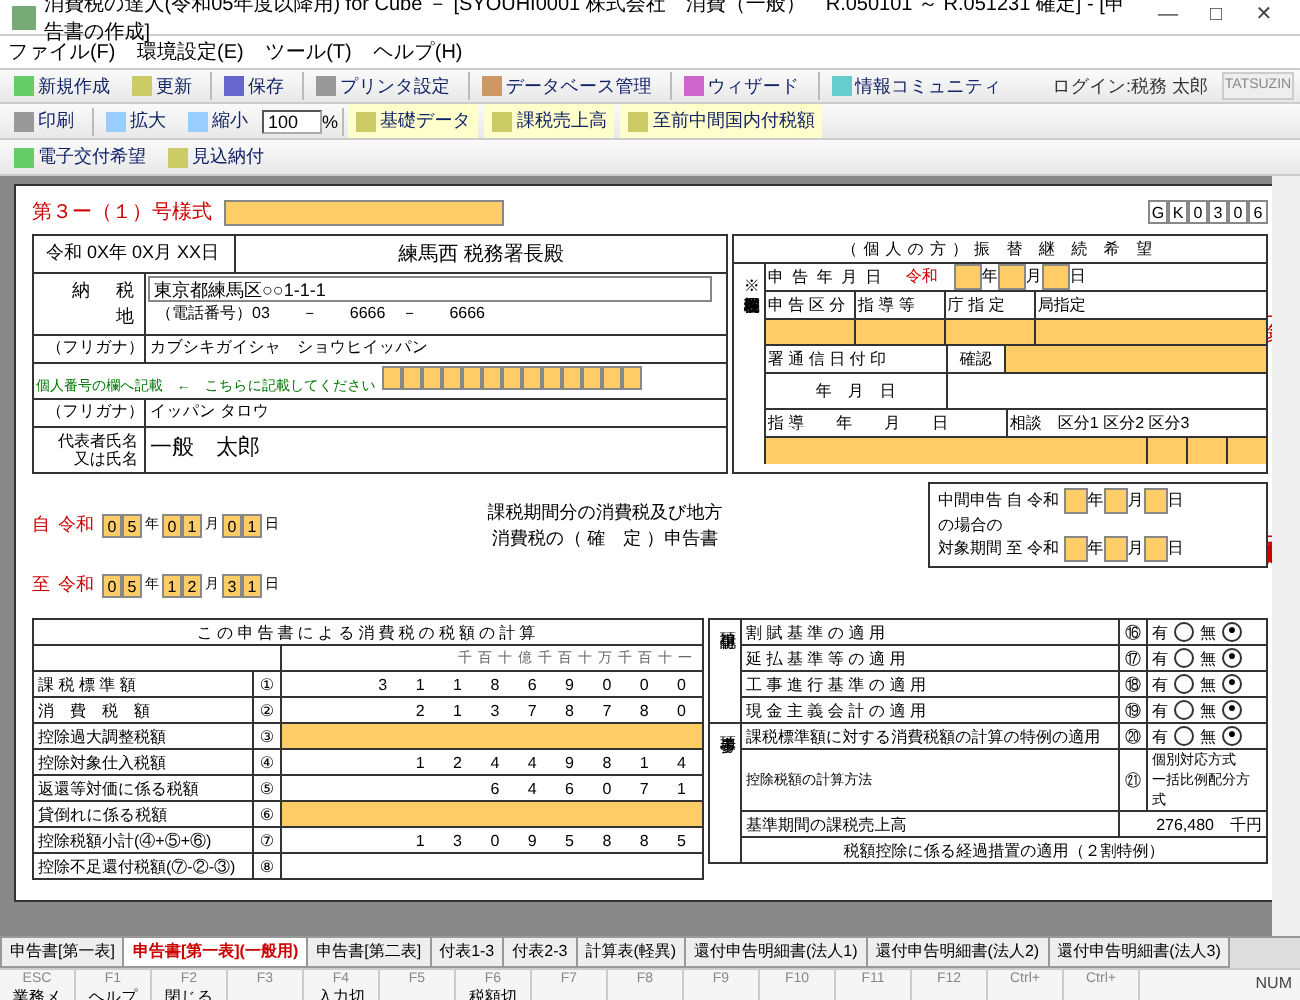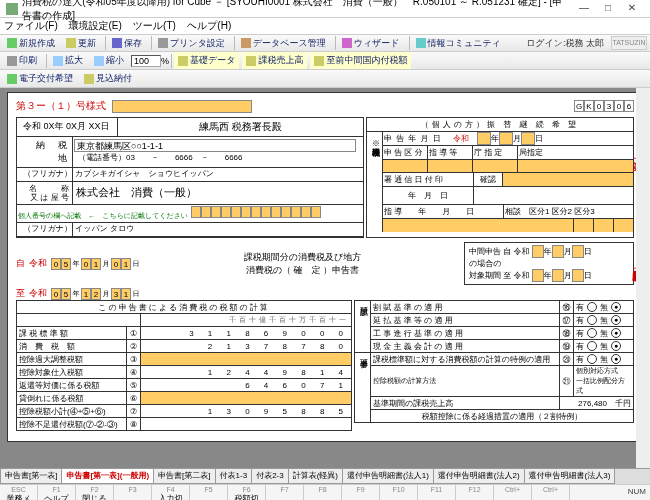--- a/index.html
+++ b/index.html
@@ -170,25 +170,20 @@
           <div style="flex:1;border-bottom:1px solid #333;padding:1px">
             <div class="inp" style="width:98%">東京都練馬区○○1-1-1</div>
             <div style="font-size:8px;padding-left:4px">（電話番号）03　　－　　6666　－　　6666</div>
           </div>
         </div>
         <div style="display:flex;border-bottom:1px solid #333">
           <div class="label-col" style="width:56px;border-width:0 1px 0 0;padding:0;font-size:8px;letter-spacing:0">（フリガナ）</div>
           <div class="inp" style="flex:1;border:none;font-size:8px">カブシキガイシャ　ショウヒイッパン</div>
         </div>
         <div style="display:flex;border-bottom:1px solid #333">
-          <div class="label-col" style="width:56px;border-width:0 1px 0 0;white-space:pre-line;font-size:8px;letter-spacing:0;line-height:9px">名　　　称
-又 は 屋 号</div>
-          <div class="inp" style="flex:1;border:none;font-size:11px;height:auto;padding:3px">株式会社　消費（一般）</div>
-        </div>
-        <div style="display:flex;border-bottom:1px solid #333">
           <div style="flex:1;padding:1px"><span class="green-hint">個人番号の欄へ記載　←　こちらに記載してください</span>
             <div class="digitgrid yel">
                 <span></span>
                 <span></span>
                 <span></span>
                 <span></span>
                 <span></span>
                 <span></span>
                 <span></span>
                 <span></span>
@@ -196,20 +191,25 @@
                 <span></span>
                 <span></span>
                 <span></span>
                 <span></span>
               </div>
           </div>
         </div>
         <div style="display:flex;border-bottom:1px solid #333">
           <div class="label-col" style="width:56px;border-width:0 1px 0 0;padding:0;font-size:8px;letter-spacing:0">（フリガナ）</div>
           <div class="inp" style="flex:1;border:none;font-size:8px">イッパン タロウ</div>
+        </div>
+        <div style="display:flex">
+          <div class="label-col" style="width:56px;border-width:0 1px 0 0;white-space:pre-line;font-size:8px;letter-spacing:0;line-height:9px">代表者氏名
+又は氏名</div>
+          <div class="inp" style="flex:1;border:none;font-size:11px;height:auto;padding:2px">一般　太郎</div>
         </div>
       </div>
 
       <div style="flex:1;border:1px solid #333;font-size:8px">
         <div style="text-align:center;border-bottom:1px solid #333;padding:1px;letter-spacing:3px">（個人の方）振 替 継 続 希 望</div>
         <div style="display:flex">
           <div style="writing-mode:vertical-rl;border-right:1px solid #333;padding:2px;font-size:8px">※税務署処理欄</div>
           <div style="flex:1">
             <div style="display:flex;border-bottom:1px solid #333">
                 <div style="width:70px;padding:1px;letter-spacing:1px">申 告 年 月 日</div>
@@ -284,21 +284,21 @@
           <span style="border:none;font-size:7px">年</span>
           <span class="yel">1</span>
           <span class="yel">2</span>
           <span style="border:none;font-size:7px">月</span>
           <span class="yel">3</span>
           <span class="yel">1</span>
           <span style="border:none;font-size:7px">日</span>
         </div>
     </div>
 
-    <div style="display:flex;gap:2px;margin-top:0">
+    <div style="display:flex;gap:2px;margin-top:10px">
       <div style="flex:1.2">
         <table class="calc-tbl">
           <tbody>
               <tr>
                 <td colspan="3" style="text-align:center;letter-spacing:2px">この申告書による消費税の税額の計算</td>
               </tr>
           <tr>
                 <td colspan="2"></td>
                 <td class="num-hdr">千百十億千百十万千百十一</td>
               </tr>

